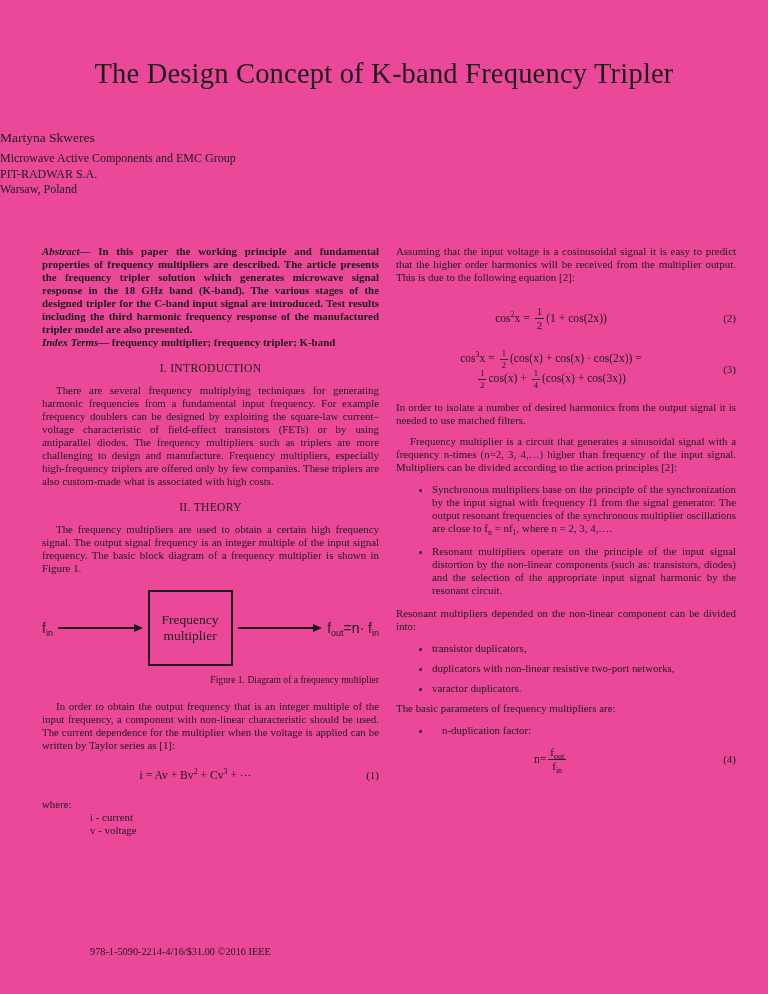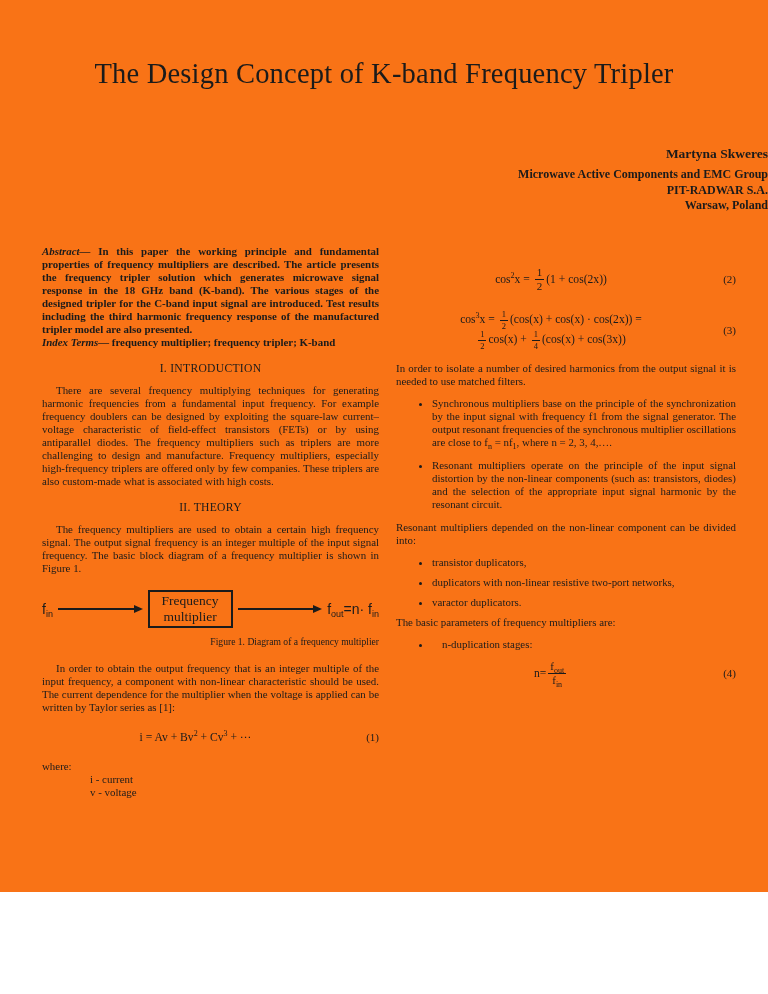--- a/index.html
+++ b/index.html
@@ -1,25 +1,25 @@
 <!DOCTYPE html>
 <html><head>
 <meta charset="utf-8">
 <style>
   html,body{margin:0;padding:0;background:#ffffff;}
   .page{
-    position:relative;width:768px;height:892px;background:#f97316;
+    position:relative;width:768px;height:994px;background:#ec4899;
     font-family:"Liberation Serif", serif;color:#1b1b1b;overflow:hidden;
   }
   
   .title{
     position:absolute;top:58px;left:0;right:0;text-align:center;
     font-size:28.5px;letter-spacing:.2px;
   }
-  .authors{position:absolute;top:146px;left:0;right:0;text-align:right;font-weight:bold;}
+  .authors{position:absolute;top:130px;left:0;right:0;text-align:left;}
   .author-name{font-size:13.5px;margin-bottom:5px;}
   .author-line{font-size:12px;line-height:15.5px;}
   
   .col{
     position:absolute;top:245px;font-size:10.9px;line-height:13px;
     text-align:justify;
   }
   .col-left{left:42px;width:337px;}
   .col-right{left:396px;width:340px;}
   .abstract{font-weight:bold;margin:0;}
@@ -37,21 +37,21 @@
     font-family:"Liberation Sans", sans-serif;font-size:14px;
   }
   .fig-sub{font-size:9px;vertical-align:-3px;line-height:0;}
   .fig-arrow{flex:1;display:flex;align-items:center;margin:0 5px;}
   .arrow-shaft{flex:1;height:2px;background:#1b1b1b;}
   .arrow-head{
     width:0;height:0;border-left:9px solid #1b1b1b;
     border-top:4.5px solid transparent;border-bottom:4.5px solid transparent;
   }
   .fig-box{
-    border:2px solid #1b1b1b;padding:1px 12px;text-align:center;
+    border:2px solid #1b1b1b;padding:20px 12px;text-align:center;
     font-family:"Liberation Serif", serif;font-size:13.5px;line-height:16px;
   }
   .fig-caption{text-align:right;font-size:9.6px;margin:8px 0 14px;line-height:12px;}
   
   .eqrow{display:flex;align-items:center;margin:16px 0 14px;}
   .eqbody{flex:1;text-align:center;font-size:11.6px;line-height:15px;}
   .eqnum{flex:0 0 30px;text-align:right;font-size:11px;}
   .eqbody sup{font-size:8px;line-height:0;}
   .frac{display:inline-block;vertical-align:-0.62em;text-align:center;line-height:1;margin:0 2px;}
   .frac .fn{display:block;padding:0 2px 1px;border-bottom:1px solid #1b1b1b;}
@@ -129,54 +129,56 @@
       <div class="where-items">
         <p class="body">i - current</p>
         <p class="body">v - voltage</p>
       </div>
     </div>
 
   </div>
 
   <div class="col col-right">
 
+    <p class="body">Assuming that the input voltage is a cosinusoidal signal it is easy to predict that the higher order harmonics will be received from the multiplier output. This is due to the following equation [2]:</p>
 
     <div class="eqrow" style="margin-top:22px;margin-bottom:18px;">
       <span class="eqbody"><span>cos</span><sup>2</sup><span>x = </span><span class="frac frac-lg"><span class="fn">1</span><span class="fd">2</span></span><span>(1 + cos(2x))</span></span>
       <span class="eqnum">(2)</span>
     </div>
 
     <div class="eqrow" style="margin-bottom:12px;">
       <span class="eqbody">
         <span class="eqline"><span>cos</span><sup>3</sup><span>x = </span><span class="frac frac-sm"><span class="fn">1</span><span class="fd">2</span></span><span>(cos(x) + cos(x) · cos(2x)) =</span></span><br>
         <span class="eqline"><span class="frac frac-sm"><span class="fn">1</span><span class="fd">2</span></span><span>cos(x) + </span><span class="frac frac-sm"><span class="fn">1</span><span class="fd">4</span></span><span>(cos(x) + cos(3x))</span></span>
       </span>
       <span class="eqnum">(3)</span>
     </div>
 
     <p class="body">In order to isolate a number of desired harmonics from the output signal it is needed to use matched filters.</p>
 
+    <p class="body indent" style="margin-top:8px;">Frequency multiplier is a circuit that generates a sinusoidal signal with a frequency n-times (n=2, 3, 4,…) higher than frequency of the input signal. Multipliers can be divided according to the action principles [2]:</p>
 
     <ul class="bullets">
       <li><span>Synchronous multipliers base on the principle of the synchronization by the input signal with frequency f1 from the signal generator. The output resonant frequencies of the synchronous multiplier oscillations are close to f</span><sub class="eq-sub">n</sub><span> = nf</span><sub class="eq-sub">1</sub><span>, where n = 2, 3, 4,….</span></li>
       <li>Resonant multipliers operate on the principle of the input signal distortion by the non-linear components (such as: transistors, diodes) and the selection of the appropriate input signal harmonic by the resonant circuit.</li>
     </ul>
 
     <p class="body">Resonant multipliers depended on the non-linear component can be divided into:</p>
 
     <ul class="bullets bullets-short">
       <li>transistor duplicators,</li>
       <li>duplicators with non-linear resistive two-port networks,</li>
       <li>varactor duplicators.</li>
     </ul>
 
     <p class="body" style="margin-top:3px;">The basic parameters of frequency multipliers are:</p>
 
     <ul class="bullets bullets-short">
-      <li class="extra-indent">n-duplication stages:</li>
+      <li class="extra-indent">n-duplication factor:</li>
     </ul>
 
     <div class="eqrow" style="margin-top:10px;">
       <span class="eqbody"><span>n=</span><span class="frac frac-lg"><span class="fn"><span>f</span><sub class="eq-sub">out</sub></span><span class="fd"><span>f</span><sub class="eq-sub">in</sub></span></span></span>
       <span class="eqnum">(4)</span>
     </div>
 
   </div>
 
   <div class="footer">978-1-5090-2214-4/16/$31.00 ©2016 IEEE</div>

